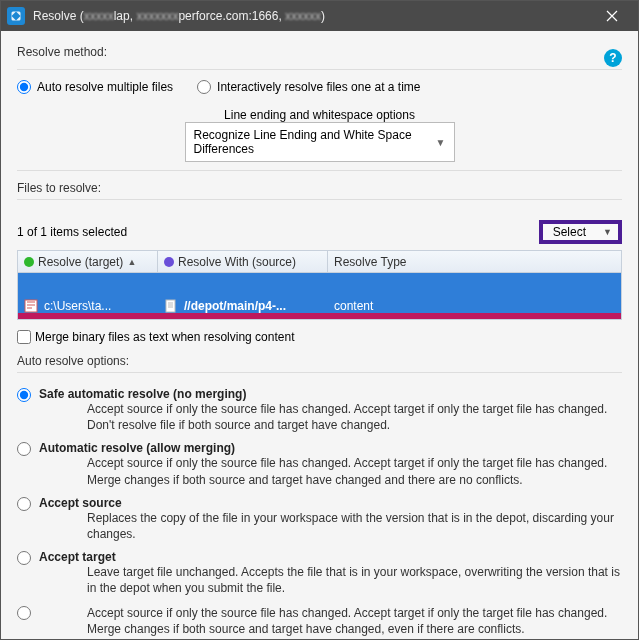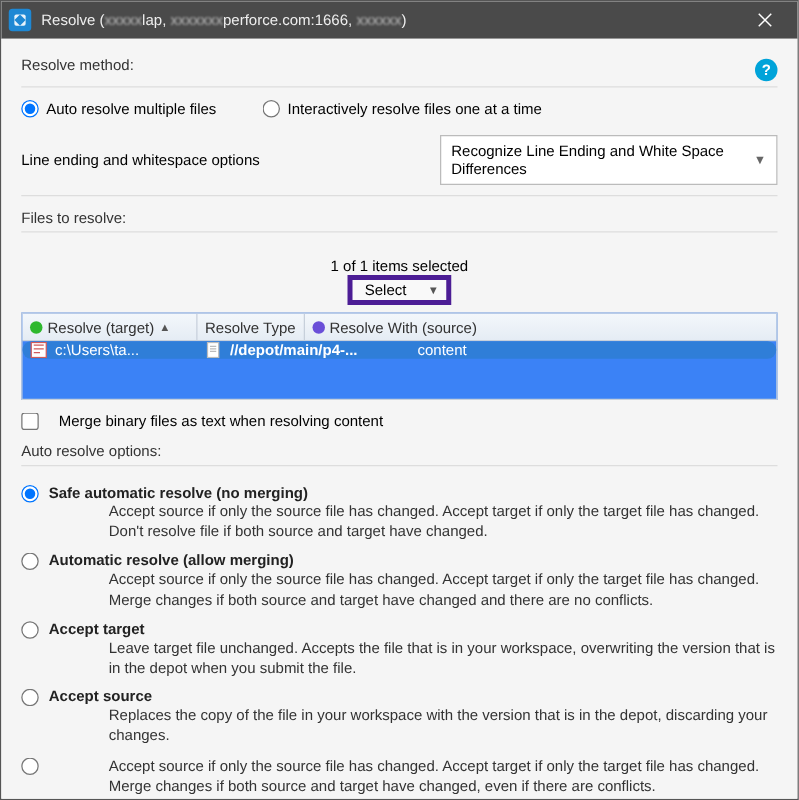--- a/index.html
+++ b/index.html
@@ -3,44 +3,44 @@
 <meta charset="utf-8">
 <style>
 * { box-sizing: border-box; margin: 0; padding: 0; font-family: "Segoe UI", Tahoma, sans-serif; font-size: 12px; }
 body { background: #f5f5f5; width: 639px; height: 640px; overflow: hidden; border: 1px solid #555; }
 .titlebar { background: #4a4a4a; color: #fff; height: 30px; display: flex; align-items: center; padding: 0 6px; }
 .titlebar .app-icon { width: 18px; height: 18px; background: #1e88d4; border-radius: 3px; display: flex; align-items: center; justify-content: center; margin-right: 8px; }
 .titlebar .app-icon svg { width: 12px; height: 12px; }
 .titlebar .title-text { flex: 1; font-size: 12px; color: #eee; white-space: nowrap; overflow: hidden; }
 .titlebar .close-btn { width: 40px; height: 30px; display: flex; align-items: center; justify-content: center; color: #fff; cursor: pointer; }
 .content { padding: 14px 16px 12px 16px; background: #f5f5f5; height: calc(640px - 30px); display: flex; flex-direction: column; }
-.row-top { display: flex; align-items: center; justify-content: space-between; }
+.row-top { display: flex; align-items: flex-end; justify-content: space-between; }
 .section-title { color: #333; margin-bottom: 8px; }
 .help-icon { width: 18px; height: 18px; border-radius: 50%; background: #00a3d9; color: #fff; display: flex; align-items: center; justify-content: center; font-weight: bold; font-size: 12px; cursor: pointer; }
 .hr { border: none; border-top: 1px solid #ddd; margin: 2px 0 10px 0; }
-.radio-row { display: flex; align-items: flex-end; gap: 37px; margin-bottom: 14px; }
+.radio-row { display: flex; align-items: flex-end; gap: 24px; margin-bottom: 14px; }
 .radio-item { display: flex; align-items: center; gap: 6px; }
 input[type="radio"], input[type="checkbox"] { width: 14px; height: 14px; }
-.line-opt-row { display: flex; align-items: center; justify-content: space-between; margin-bottom: 2px; }
+.line-opt-row { display: flex; align-items: center; justify-content: space-between; margin-bottom: 2px; flex-direction: column; }
 .dropdown { width: 270px; height: 40px; border: 1px solid #bbb; background: #fff; display: flex; align-items: center; justify-content: space-between; padding: 0 8px; font-size: 12px; cursor: pointer; }
 .dropdown .chev { color: #666; font-size: 10px; }
-.files-header-row { display: flex; align-items: center; justify-content: space-between; margin-top: 10px; margin-bottom: 6px; flex-direction: column; }
+.files-header-row { display: flex; align-items: center; justify-content: space-between; margin-top: 10px; margin-bottom: 6px; }
 .select-btn { height: 24px; border: 4px solid #4c1d95; background: #f9f9f9; padding: 0 32px 0 10px; display: flex; align-items: center; gap: 6px; cursor: pointer; position: relative; }
 .select-btn .chev { font-size: 9px; color: #555; position: absolute; right: 6px; }
-.table { border: 1px solid #c7d0db; background: #3b82f6; }
+.table { border: 1px solid #c7d0db; background: #be185d; }
 .thead { display: flex; background: linear-gradient(#f3f7fb, #e5ecf4); border-bottom: 1px solid #c7d0db; height: 22px; }
 .th { display: flex; align-items: center; padding: 0 6px; border-right: 1px solid #c7d0db; gap: 4px; font-size: 11px; color: #333; cursor: pointer; }
 .th:last-child { border-right: none; flex: 1; }
 .th .dot { width: 10px; height: 10px; border-radius: 50%; }
 .th .sort { font-size: 9px; color: #555; }
 .tbody { height: 46px; }
-.trow { display: flex; align-items: flex-start; height: 14px; background: #2f7ed8; color: #fff; border-radius: 10px; }
+.trow { display: flex; align-items: flex-end; height: 40px; background: #2f7ed8; color: #fff; }
 .trow .cell { display: flex; align-items: center; gap: 6px; padding: 0 6px; overflow: hidden; white-space: nowrap; font-size: 11px; }
 .file-icon { width: 14px; height: 14px; display: inline-flex; align-items: center; justify-content: center; }
-.checkbox-row { display: flex; align-items: center; gap: 16px; margin: 10px 0 10px 0; }
+.checkbox-row { display: flex; align-items: center; gap: 4px; margin: 10px 0 10px 0; }
 .opt-list { margin-top: 4px; }
 .opt { display: flex; gap: 8px; margin-bottom: 8px; }
 .opt .radio-col { padding-top: 1px; }
 .opt .text-col { flex: 1; }
 .opt .opt-title { font-weight: bold; color: #222; }
 .opt .opt-desc { color: #333; line-height: 1.35; margin-left: 48px; }
 .footer { margin-top: auto; display: flex; justify-content: space-between; padding-top: 8px; }
 .btn { height: 26px; border: 1px solid #bbb; background: #f9f9f9; padding: 0 10px; display: flex; align-items: center; cursor: pointer; }
 .dim-seg { color: #bbb; filter: blur(1px); }
 </style>
@@ -100,26 +100,26 @@
     </div>
   </div>
 
   <div class="table">
     <div class="thead">
       <div class="th" style="width:140px;">
         <span class="dot" style="background:#2eb82e;"></span>
         <span>Resolve (target)</span>
         <span class="sort">▲</span>
       </div>
-      <div class="th">
-        <span>Resolve Type</span>
-      </div>
       <div class="th" style="width:170px;">
         <span class="dot" style="background:#6a4fd8;"></span>
         <span>Resolve With (source)</span>
+      </div>
+      <div class="th">
+        <span>Resolve Type</span>
       </div>
     </div>
     <div class="tbody">
       <div class="trow">
         <div class="cell" style="width:140px;">
           <span class="file-icon">
             <svg viewBox="0 0 14 14">
                 <rect x="1" y="1" width="12" height="12" fill="#fff" stroke="#d15b5b"></rect>
                 <path d="M3 3h8M3 6h8M3 9h5" stroke="#d15b5b" stroke-width="1"></path>
               </svg>
@@ -161,29 +161,29 @@
     <div class="opt">
       <div class="radio-col"><input type="radio" name="autoopt" style=""></div>
       <div class="text-col">
         <div class="opt-title">Automatic resolve (allow merging)</div>
         <div class="opt-desc">Accept source if only the source file has changed. Accept target if only the target file has changed. Merge changes if both source and target have changed and there are no conflicts.</div>
       </div>
     </div>
     <div class="opt">
       <div class="radio-col"><input type="radio" name="autoopt" style=""></div>
       <div class="text-col">
+        <div class="opt-title">Accept source</div>
+        <div class="opt-desc">Replaces the copy of the file in your workspace with the version that is in the depot, discarding your changes.</div>
+      </div>
+    </div>
+    <div class="opt">
+      <div class="radio-col"><input type="radio" name="autoopt" style=""></div>
+      <div class="text-col">
         <div class="opt-title">Accept target</div>
         <div class="opt-desc">Leave target file unchanged. Accepts the file that is in your workspace, overwriting the version that is in the depot when you submit the file.</div>
-      </div>
-    </div>
-    <div class="opt">
-      <div class="radio-col"><input type="radio" name="autoopt" style=""></div>
-      <div class="text-col">
-        <div class="opt-title">Accept source</div>
-        <div class="opt-desc">Replaces the copy of the file in your workspace with the version that is in the depot, discarding your changes.</div>
       </div>
     </div>
     <div class="opt">
       <div class="radio-col"><input type="radio" name="autoopt" style=""></div>
       <div class="text-col">
         <div class="opt-desc">Accept source if only the source file has changed. Accept target if only the target file has changed. Merge changes if both source and target have changed, even if there are conflicts.</div>
       </div>
     </div>
   </div>
 

